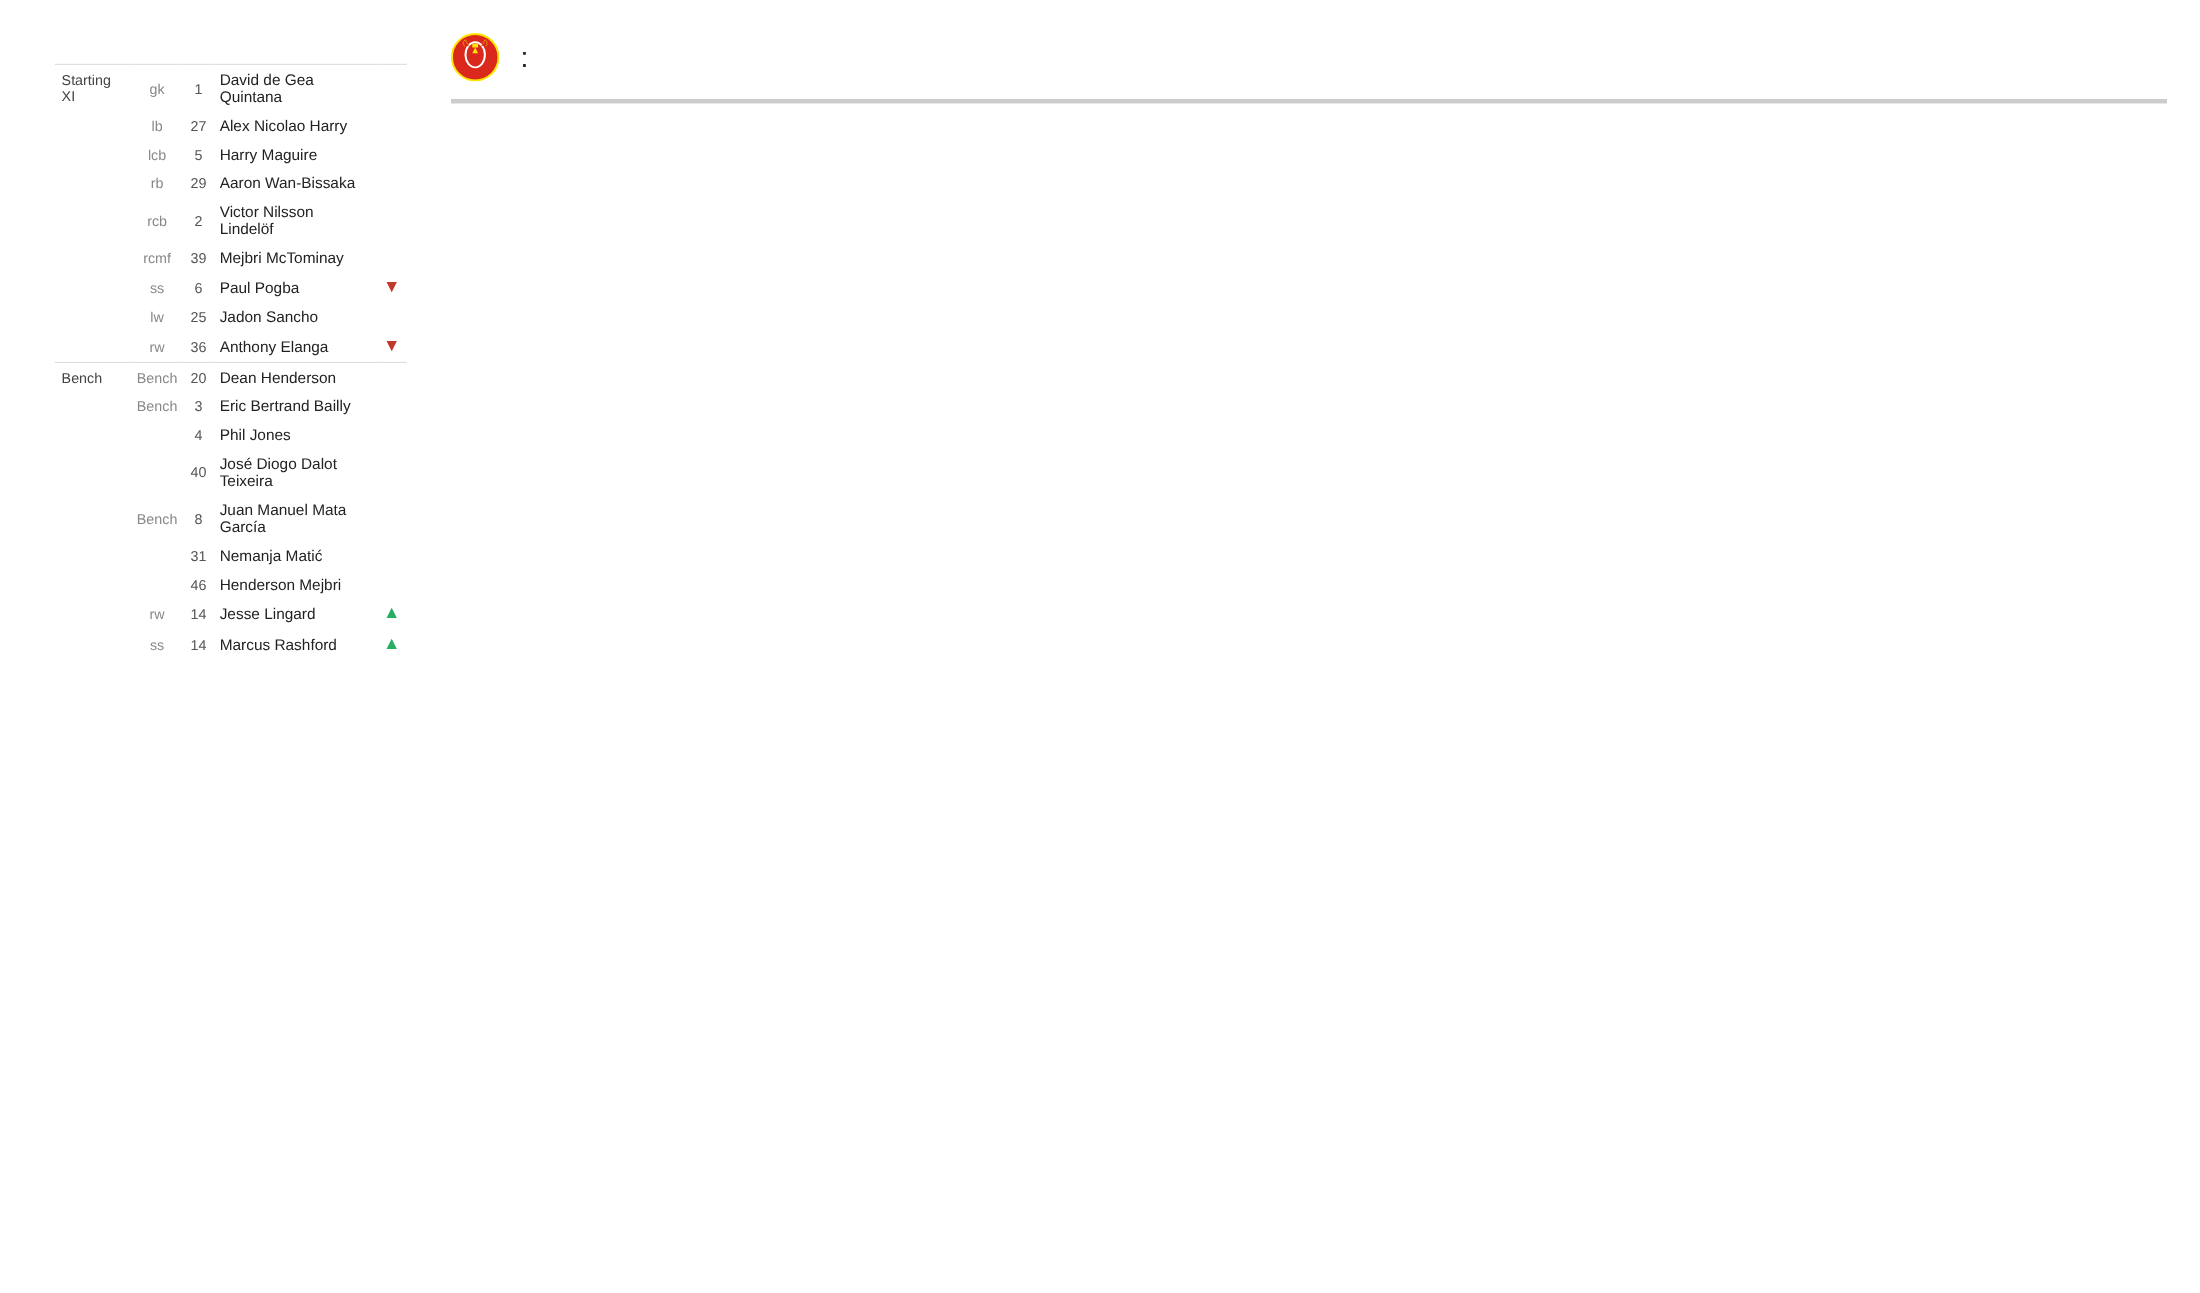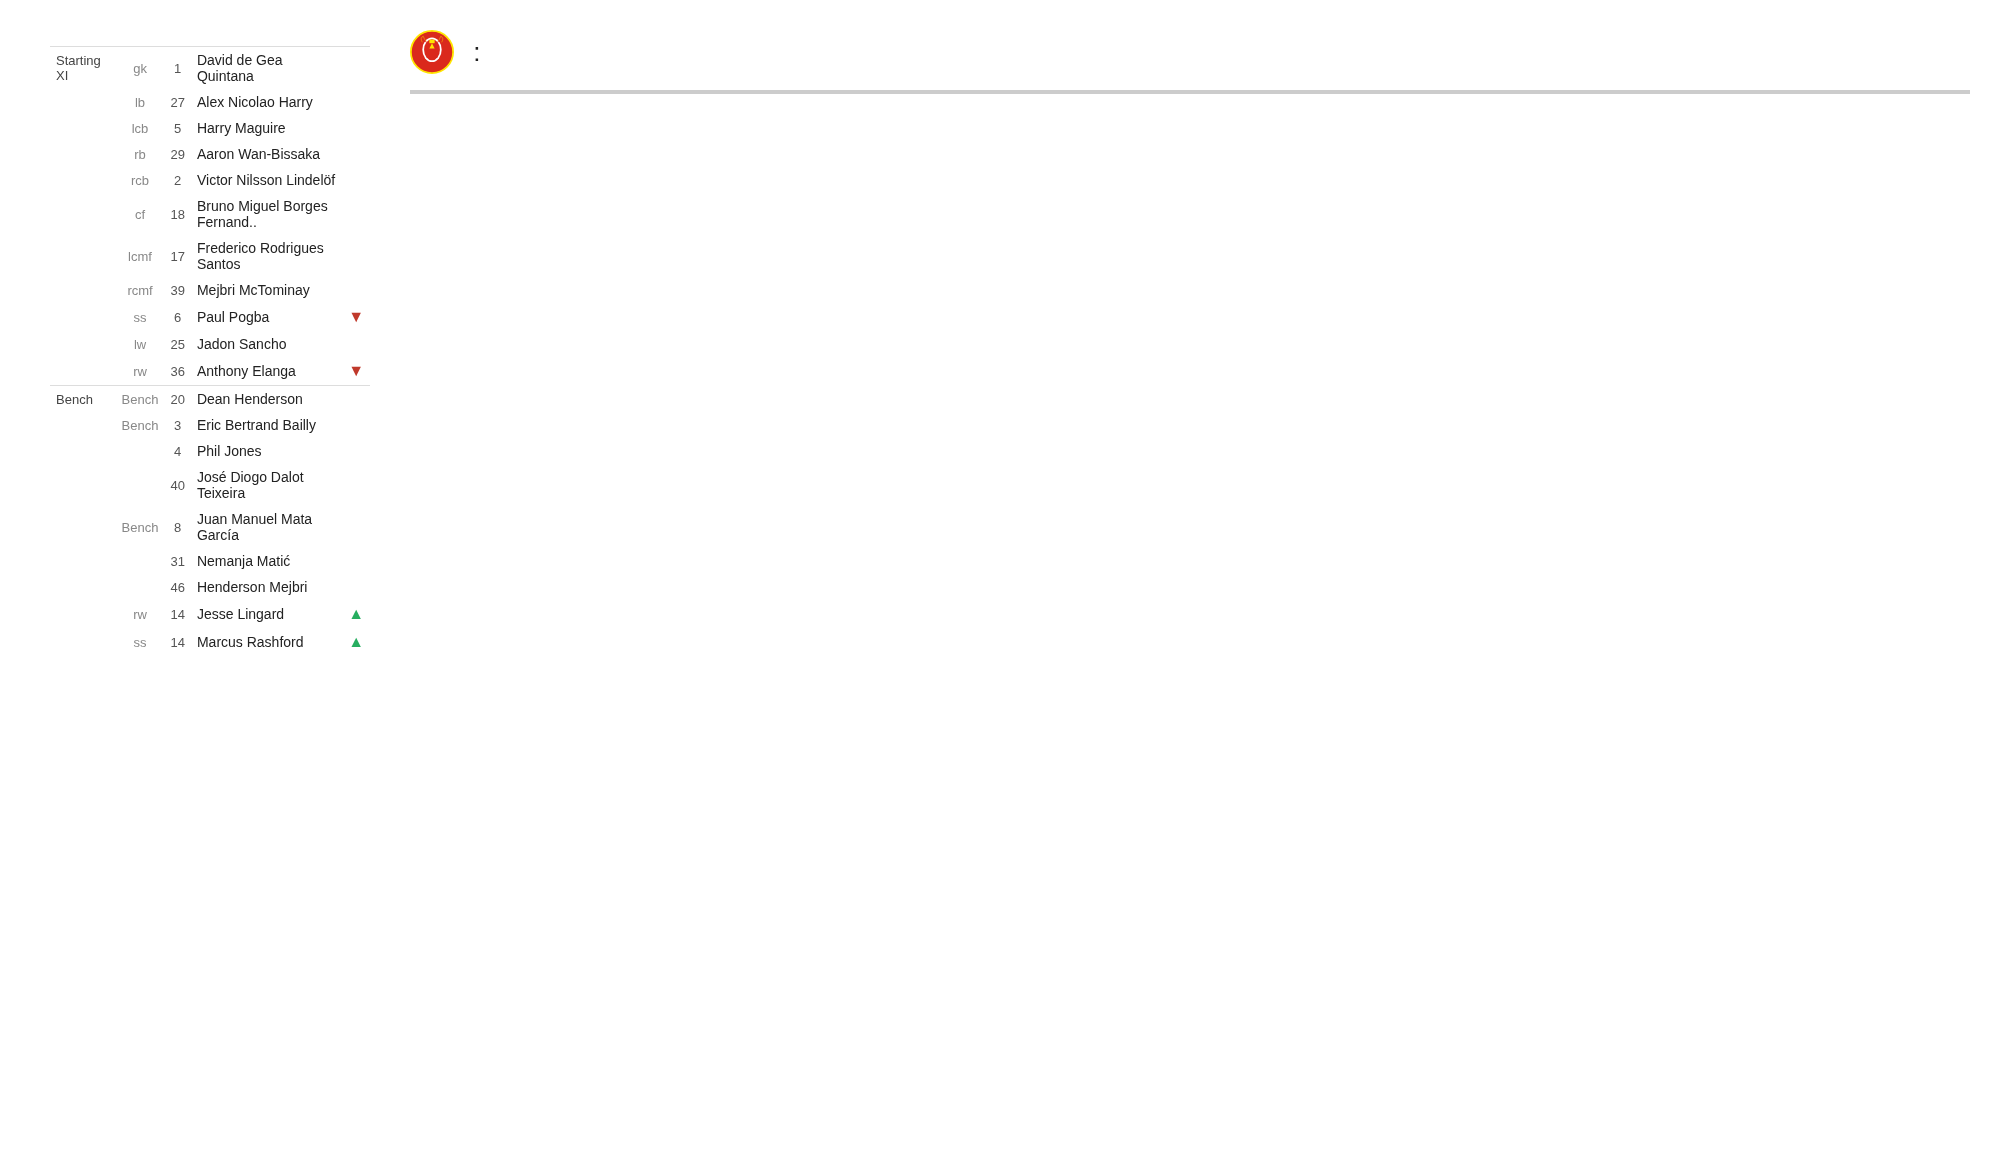--- a/index.html
+++ b/index.html
@@ -9,21 +9,21 @@
       width: 2000px;
       height: 1175px;
       overflow: hidden;
       display: flex;
       align-items: flex-start;
     }
 
     
     .left-panel {
       width: 390px;
-      padding: 28px 20px 20px 50px;
+      padding: 40px 20px 20px 50px;
       flex-shrink: 0;
     }
     .panel-title {
       font-size: 22px;
       font-weight: normal;
       color: #222;
       margin-bottom: 18px;
       padding-left: 10px;
     }
     table.lineup-table {
@@ -165,34 +165,20 @@
         </tr>
         <tr>
           <td class="group-label"></td>
           <td class="pos-label">rcb</td>
           <td class="num-label">2</td>
           <td class="player-name">Victor Nilsson Lindelöf</td>
           <td></td>
         </tr>
         <tr>
           <td class="group-label"></td>
-          <td class="pos-label">cf</td>
-          <td class="num-label">18</td>
-          <td class="player-name">Bruno Miguel Borges Fernand..</td>
-          <td></td>
-        </tr>
-        <tr>
-          <td class="group-label"></td>
-          <td class="pos-label">lcmf</td>
-          <td class="num-label">17</td>
-          <td class="player-name">Frederico Rodrigues Santos</td>
-          <td></td>
-        </tr>
-        <tr>
-          <td class="group-label"></td>
           <td class="pos-label">rcmf</td>
           <td class="num-label">39</td>
           <td class="player-name">Mejbri McTominay</td>
           <td></td>
         </tr>
         <tr>
           <td class="group-label"></td>
           <td class="pos-label">ss</td>
           <td class="num-label">6</td>
           <td class="player-name">Paul Pogba</td>

